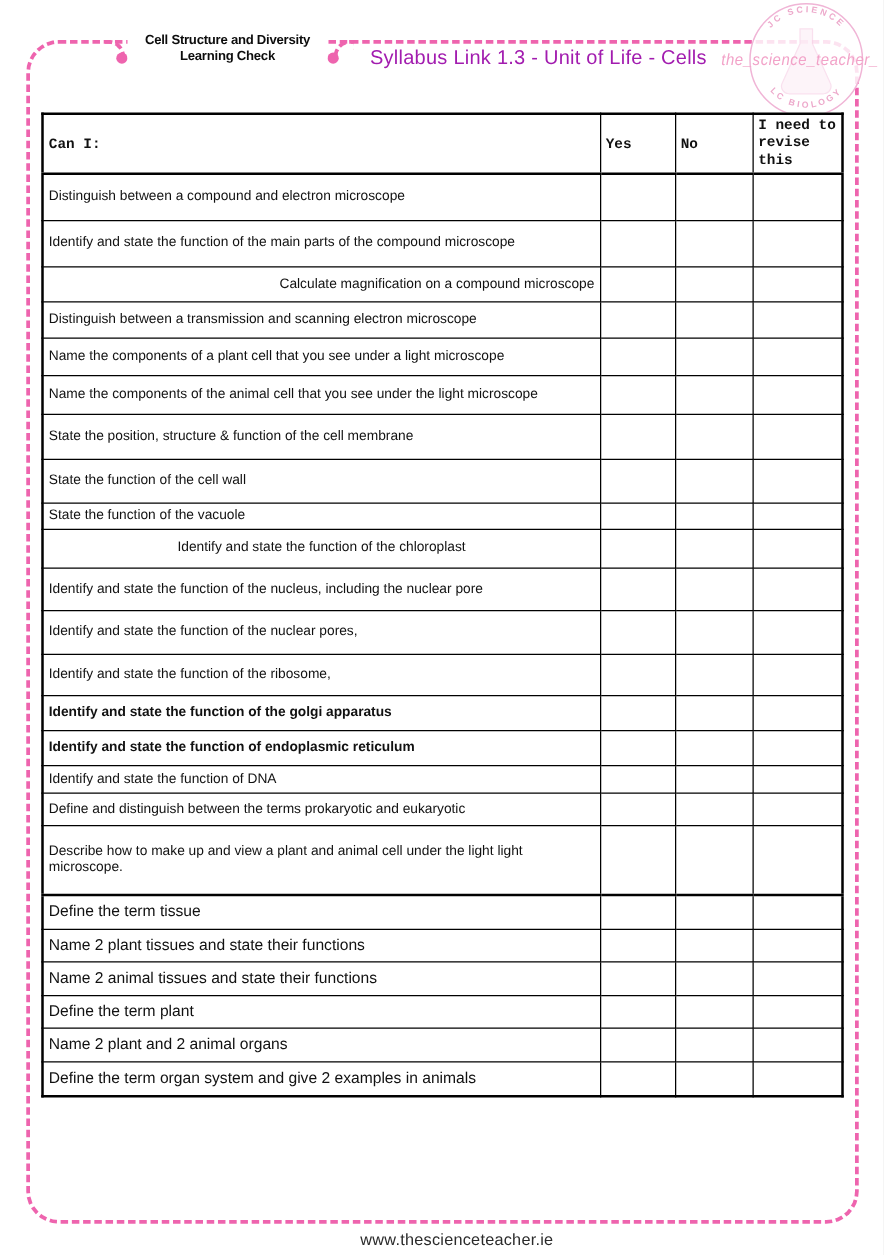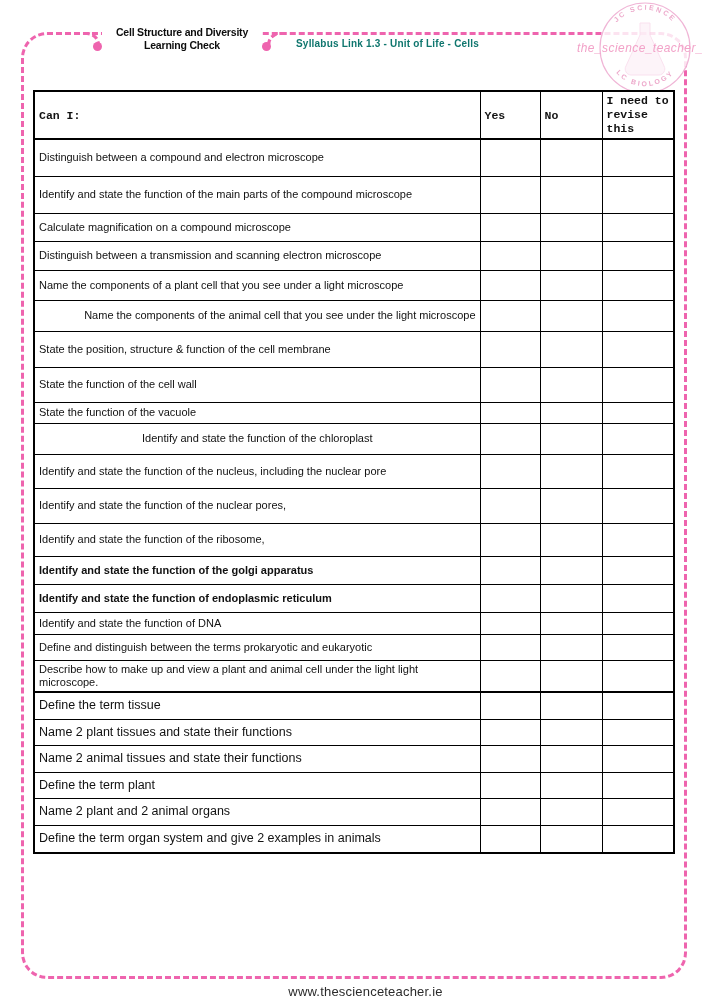--- a/index.html
+++ b/index.html
@@ -24,21 +24,21 @@
   .left-title {
     position:absolute; left:102px; top:24px; width:160px; z-index:4;
     background:#ffffff; display:flex; flex-direction:column; align-items:center;
     font-weight:bold; font-size:10.5px; line-height:13px; letter-spacing:-0.2px; color:#0d0d0d;
     text-align:center; padding:2px 0;
   }
   .left-title div { white-space:nowrap; }
   
   .right-title {
     position:absolute; left:296px; top:38px; z-index:4; white-space:nowrap;
-    font-weight:bold; font-size:10px; letter-spacing:0.2px; color:#0f766e;
+    font-weight:normal; font-size:16px; letter-spacing:0.2px; color:#a21caf;
   }
   
   .logo { position:absolute; left:572px; top:0; z-index:3; }
   .logo .arc { font-size:7px; letter-spacing:2.2px; fill:#eda9cb; font-weight:bold; }
   .logo .handle { font-size:13px; font-style:italic; fill:#f2a2c8; letter-spacing:0.5px; }
   
   table.check {
     position:absolute; left:33px; top:90px; width:640px; z-index:5;
     border-collapse:collapse; table-layout:fixed; border:2px solid #000;
     background:#fff;
@@ -114,39 +114,39 @@
           <td class="ans"></td>
           <td class="ans"></td>
           <td class="ans"></td>
         </tr>
         <tr style="height: 37px;">
           <td class="q">Identify and state the function of the main parts of the compound microscope</td>
           <td class="ans"></td>
           <td class="ans"></td>
           <td class="ans"></td>
         </tr>
-        <tr style="height: 28px;">
+        <tr style="height: 28px; text-align: right;">
           <td class="q">Calculate magnification on a compound microscope</td>
           <td class="ans"></td>
           <td class="ans"></td>
           <td class="ans"></td>
         </tr>
         <tr style="height: 29px;">
           <td class="q">Distinguish between a transmission and scanning electron microscope</td>
           <td class="ans"></td>
           <td class="ans"></td>
           <td class="ans"></td>
         </tr>
         <tr style="height: 30px;">
           <td class="q">Name the components of a plant cell that you see under a light microscope</td>
           <td class="ans"></td>
           <td class="ans"></td>
           <td class="ans"></td>
         </tr>
-        <tr style="height: 31px; text-align: right;">
+        <tr style="height: 31px;">
           <td class="q">Name the components of the animal cell that you see under the light microscope</td>
           <td class="ans"></td>
           <td class="ans"></td>
           <td class="ans"></td>
         </tr>
         <tr style="height: 36px;">
           <td class="q">State the position, structure &amp; function of the cell membrane</td>
           <td class="ans"></td>
           <td class="ans"></td>
           <td class="ans"></td>
@@ -204,21 +204,21 @@
           <td class="ans"></td>
           <td class="ans"></td>
           <td class="ans"></td>
         </tr>
         <tr style="height: 26px;">
           <td class="q">Define and distinguish between the terms prokaryotic and eukaryotic</td>
           <td class="ans"></td>
           <td class="ans"></td>
           <td class="ans"></td>
         </tr>
-        <tr style="height: 32px;">
+        <tr style="height: 56px;">
           <td class="q">Describe how to make up and view a plant and animal cell under the light light microscope.</td>
           <td class="ans"></td>
           <td class="ans"></td>
           <td class="ans"></td>
         </tr>
         <tr class="section-start" style="height: 27px; margin-top: 36px;">
           <td class="q large">Define the term tissue</td>
           <td class="ans"></td>
           <td class="ans"></td>
           <td class="ans"></td>

